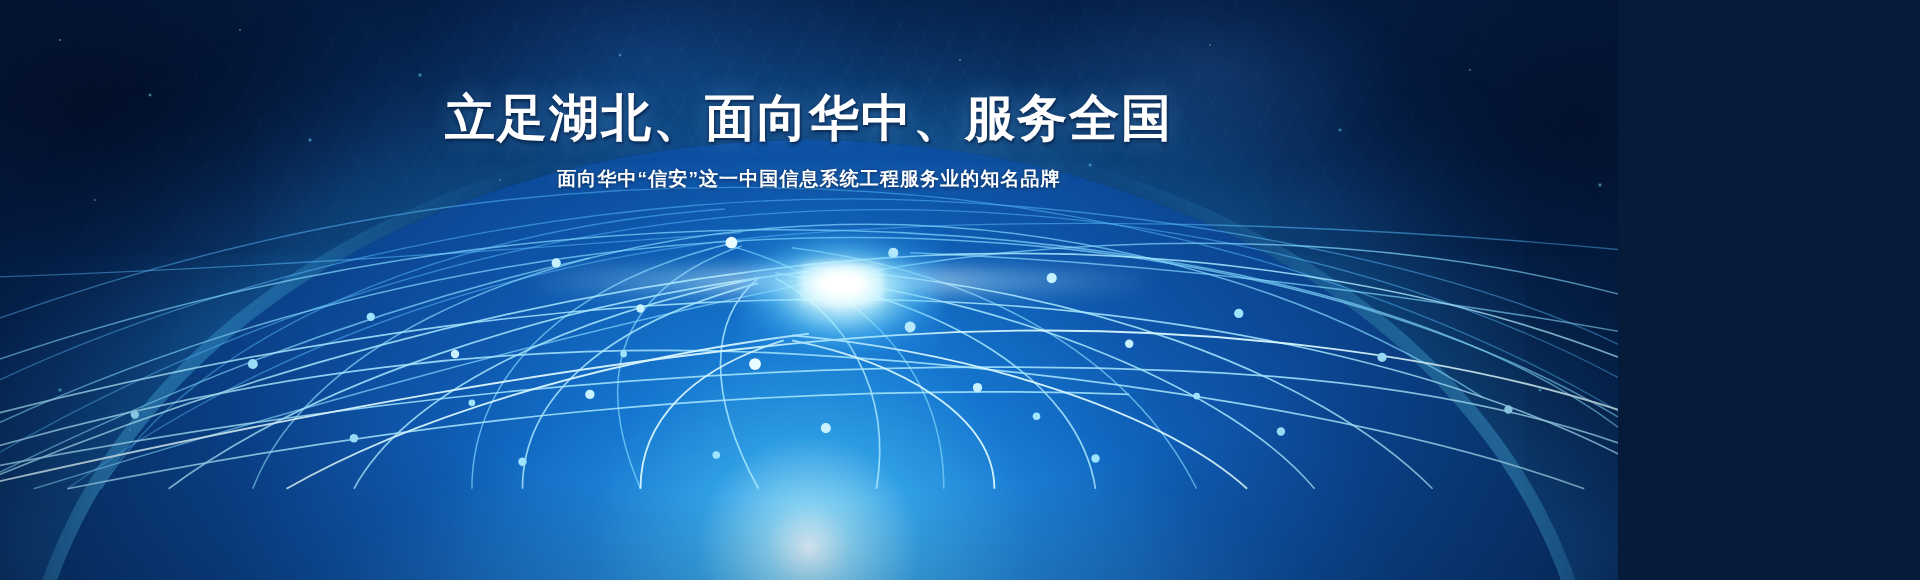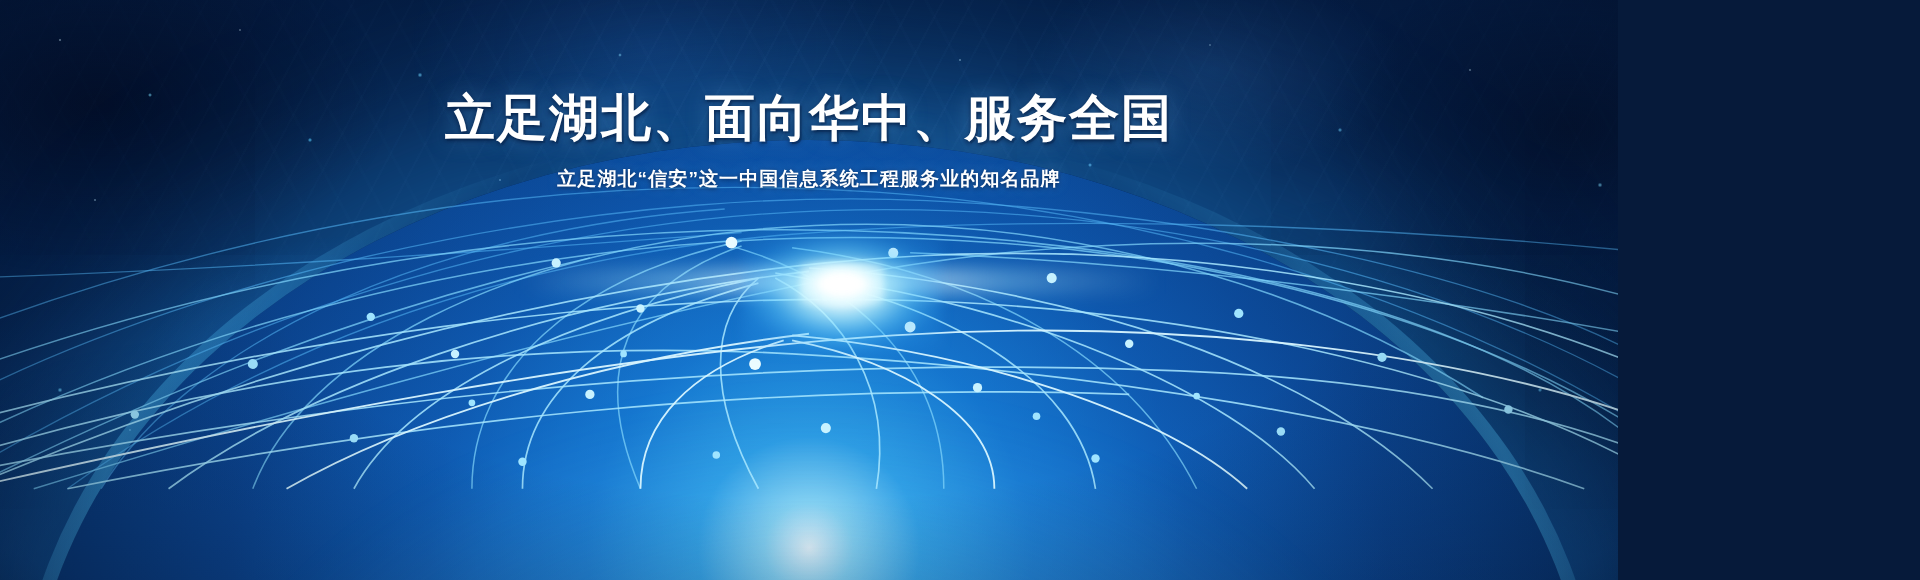--- a/index.html
+++ b/index.html
@@ -317,16 +317,16 @@
   </svg>
 
   <div class="hotspot-streak"></div>
   <div class="hotspot"></div>
   <div class="hotspot-core"></div>
 
   <div class="vignette"></div>
 
   <div class="copy">
     <h1 class="headline">立足湖北、面向华中、服务全国</h1>
-    <p class="subhead">立足湖北“信安”这一中国信息系统工程服务业的知名品牌</p>
+    <p class="subhead">面向华中“信安”这一中国信息系统工程服务业的知名品牌</p>
   </div>
 
 </div>
 
 </body></html>

